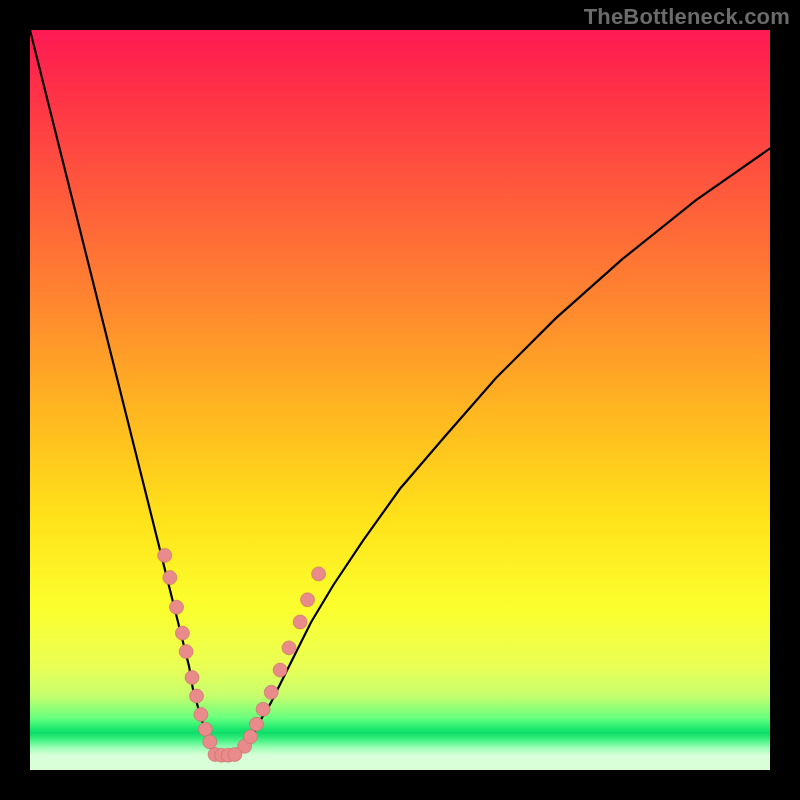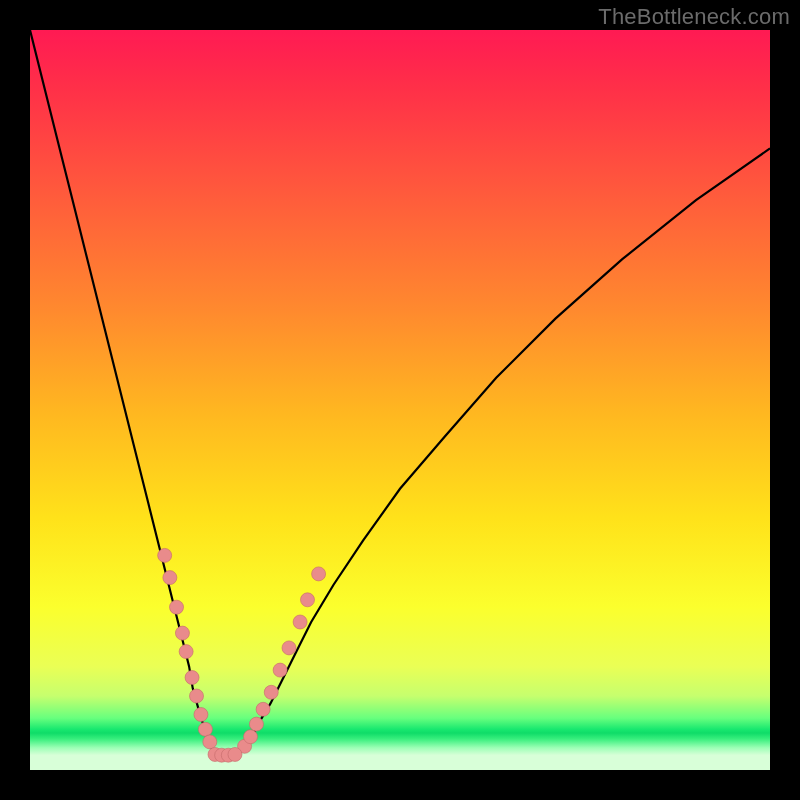--- a/index.html
+++ b/index.html
@@ -9,20 +9,21 @@
     height: 800px;
     overflow: hidden;
     background: #000;
     font-family: Arial, Helvetica, sans-serif;
   }
   .frame {
     position: absolute;
     top: 0; left: 0;
     width: 800px; height: 800px;
     background: #000;
+    font-weight: bold;
   }
   .plot {
     position: absolute;
     top: 30px;
     left: 30px;
     width: 740px;
     height: 740px;
     
     background: linear-gradient(to bottom,
       #ff1a53 0%,

